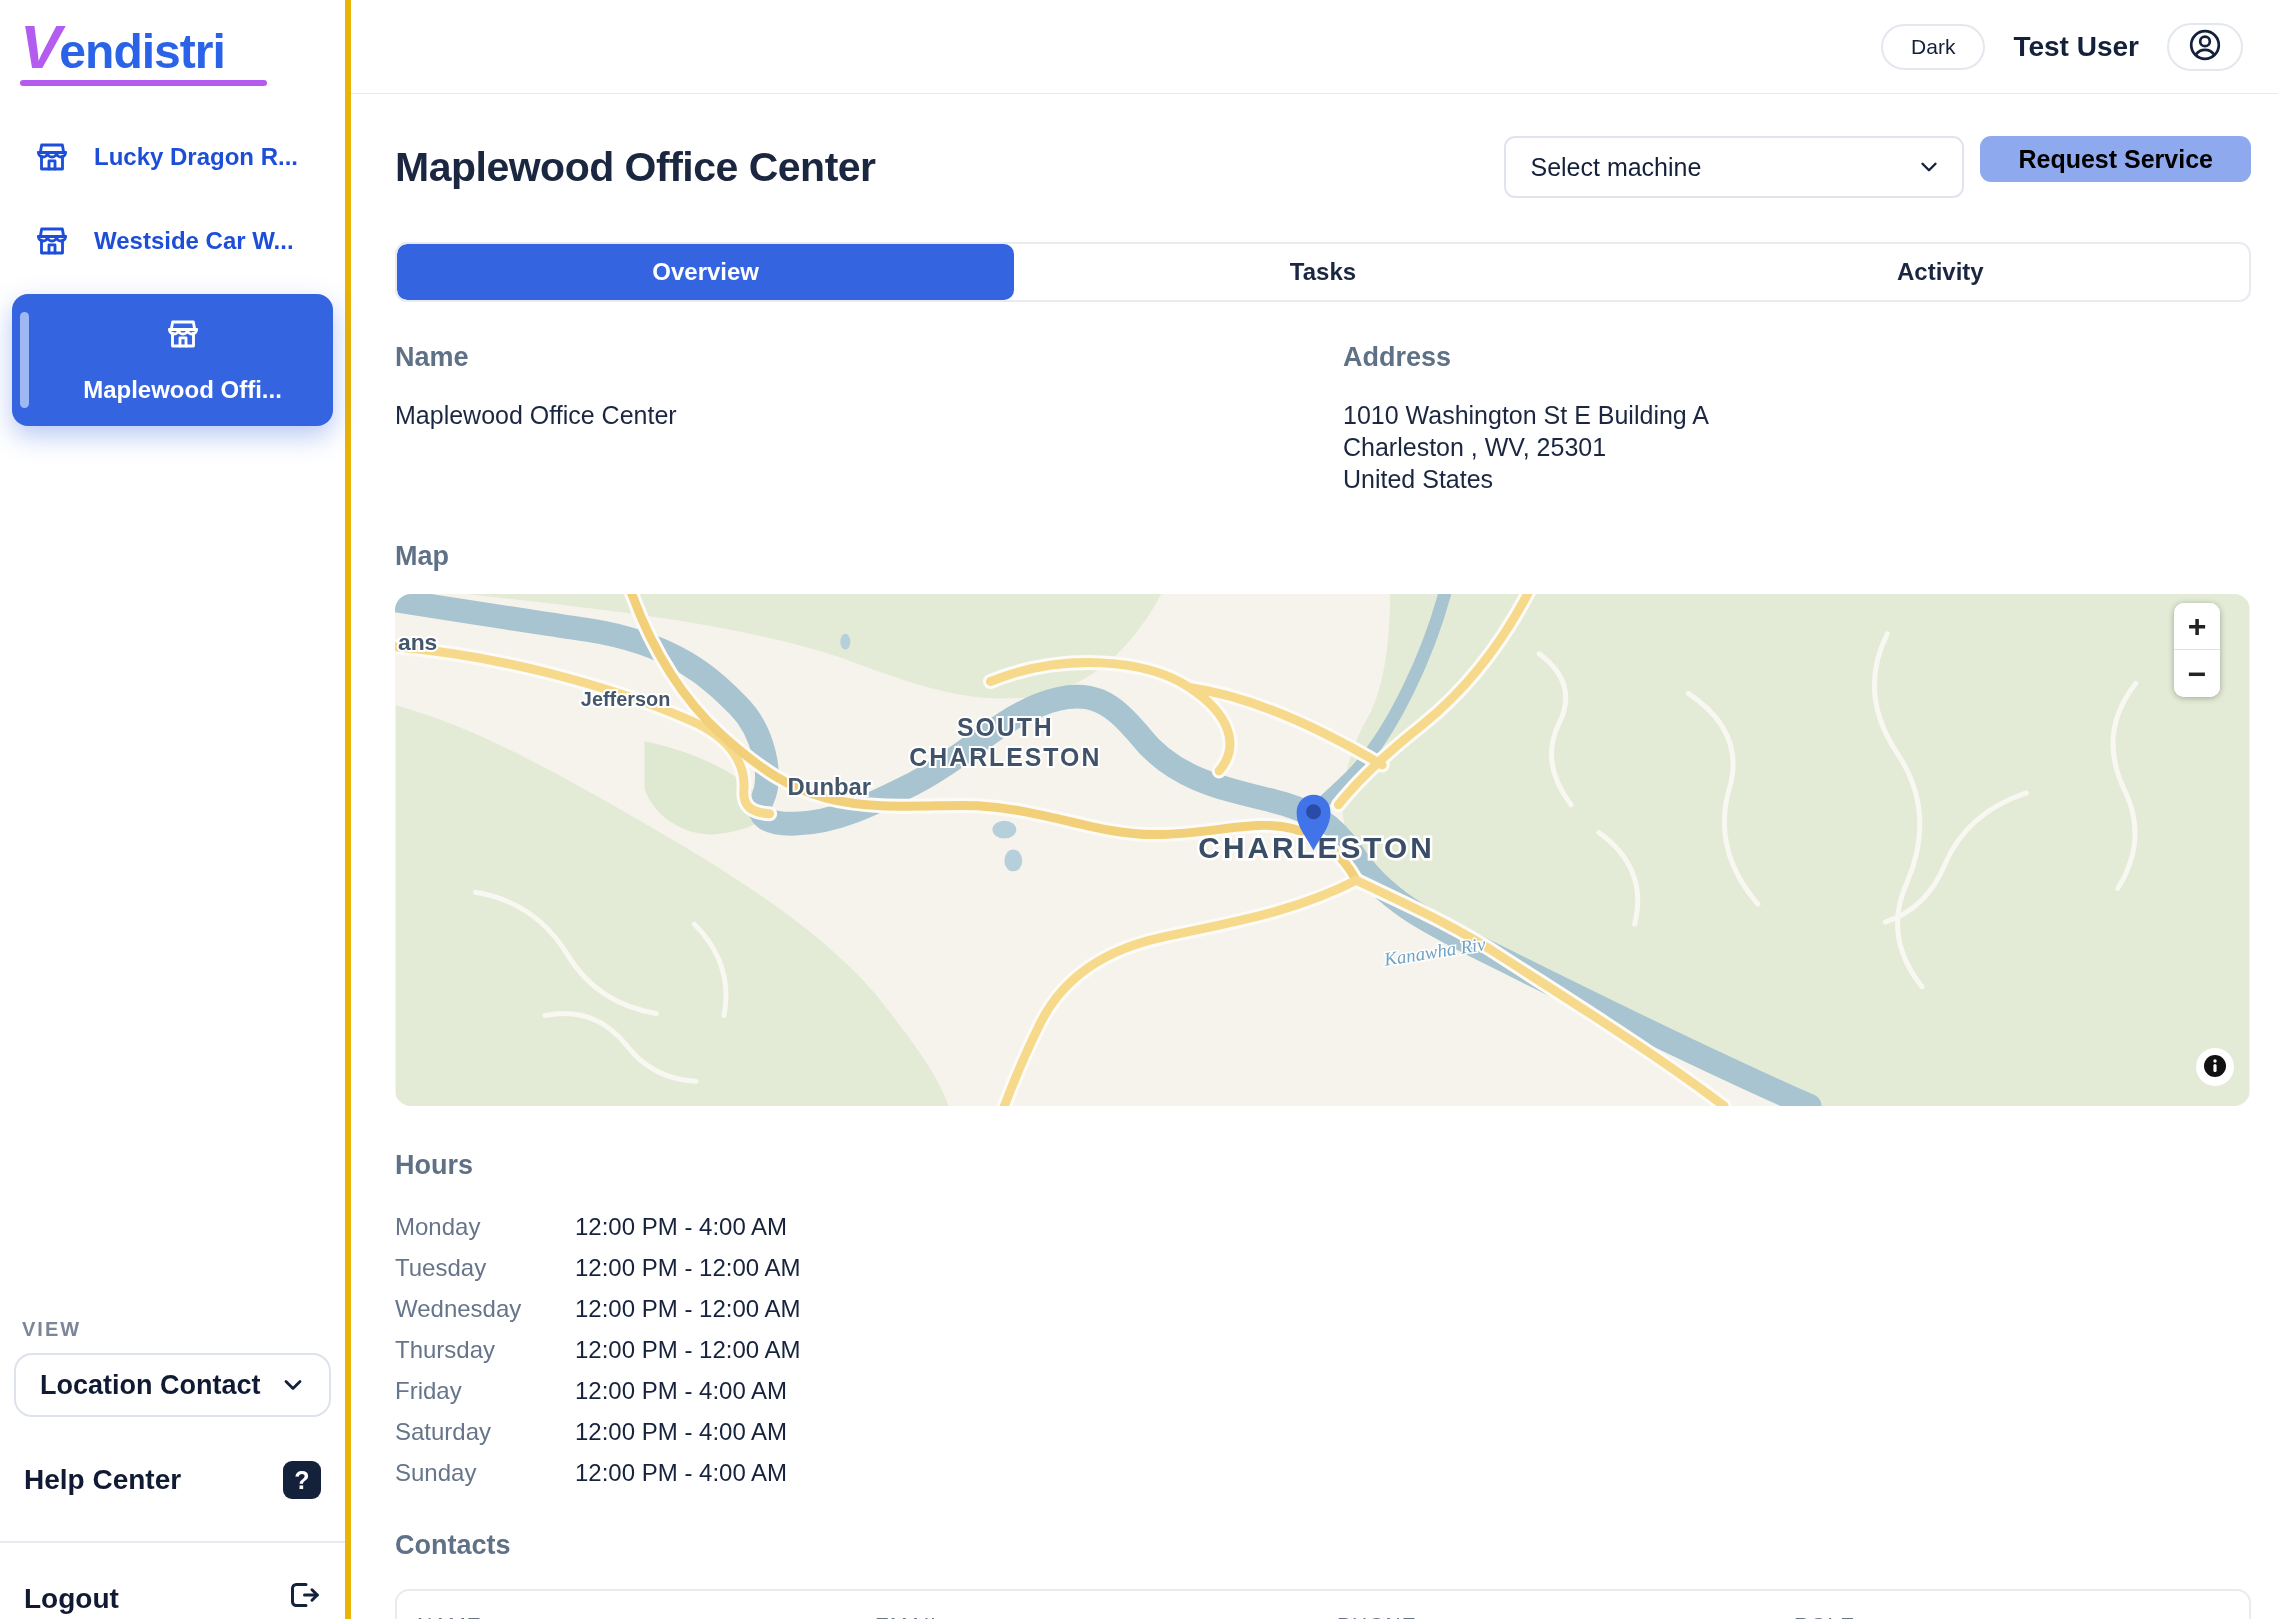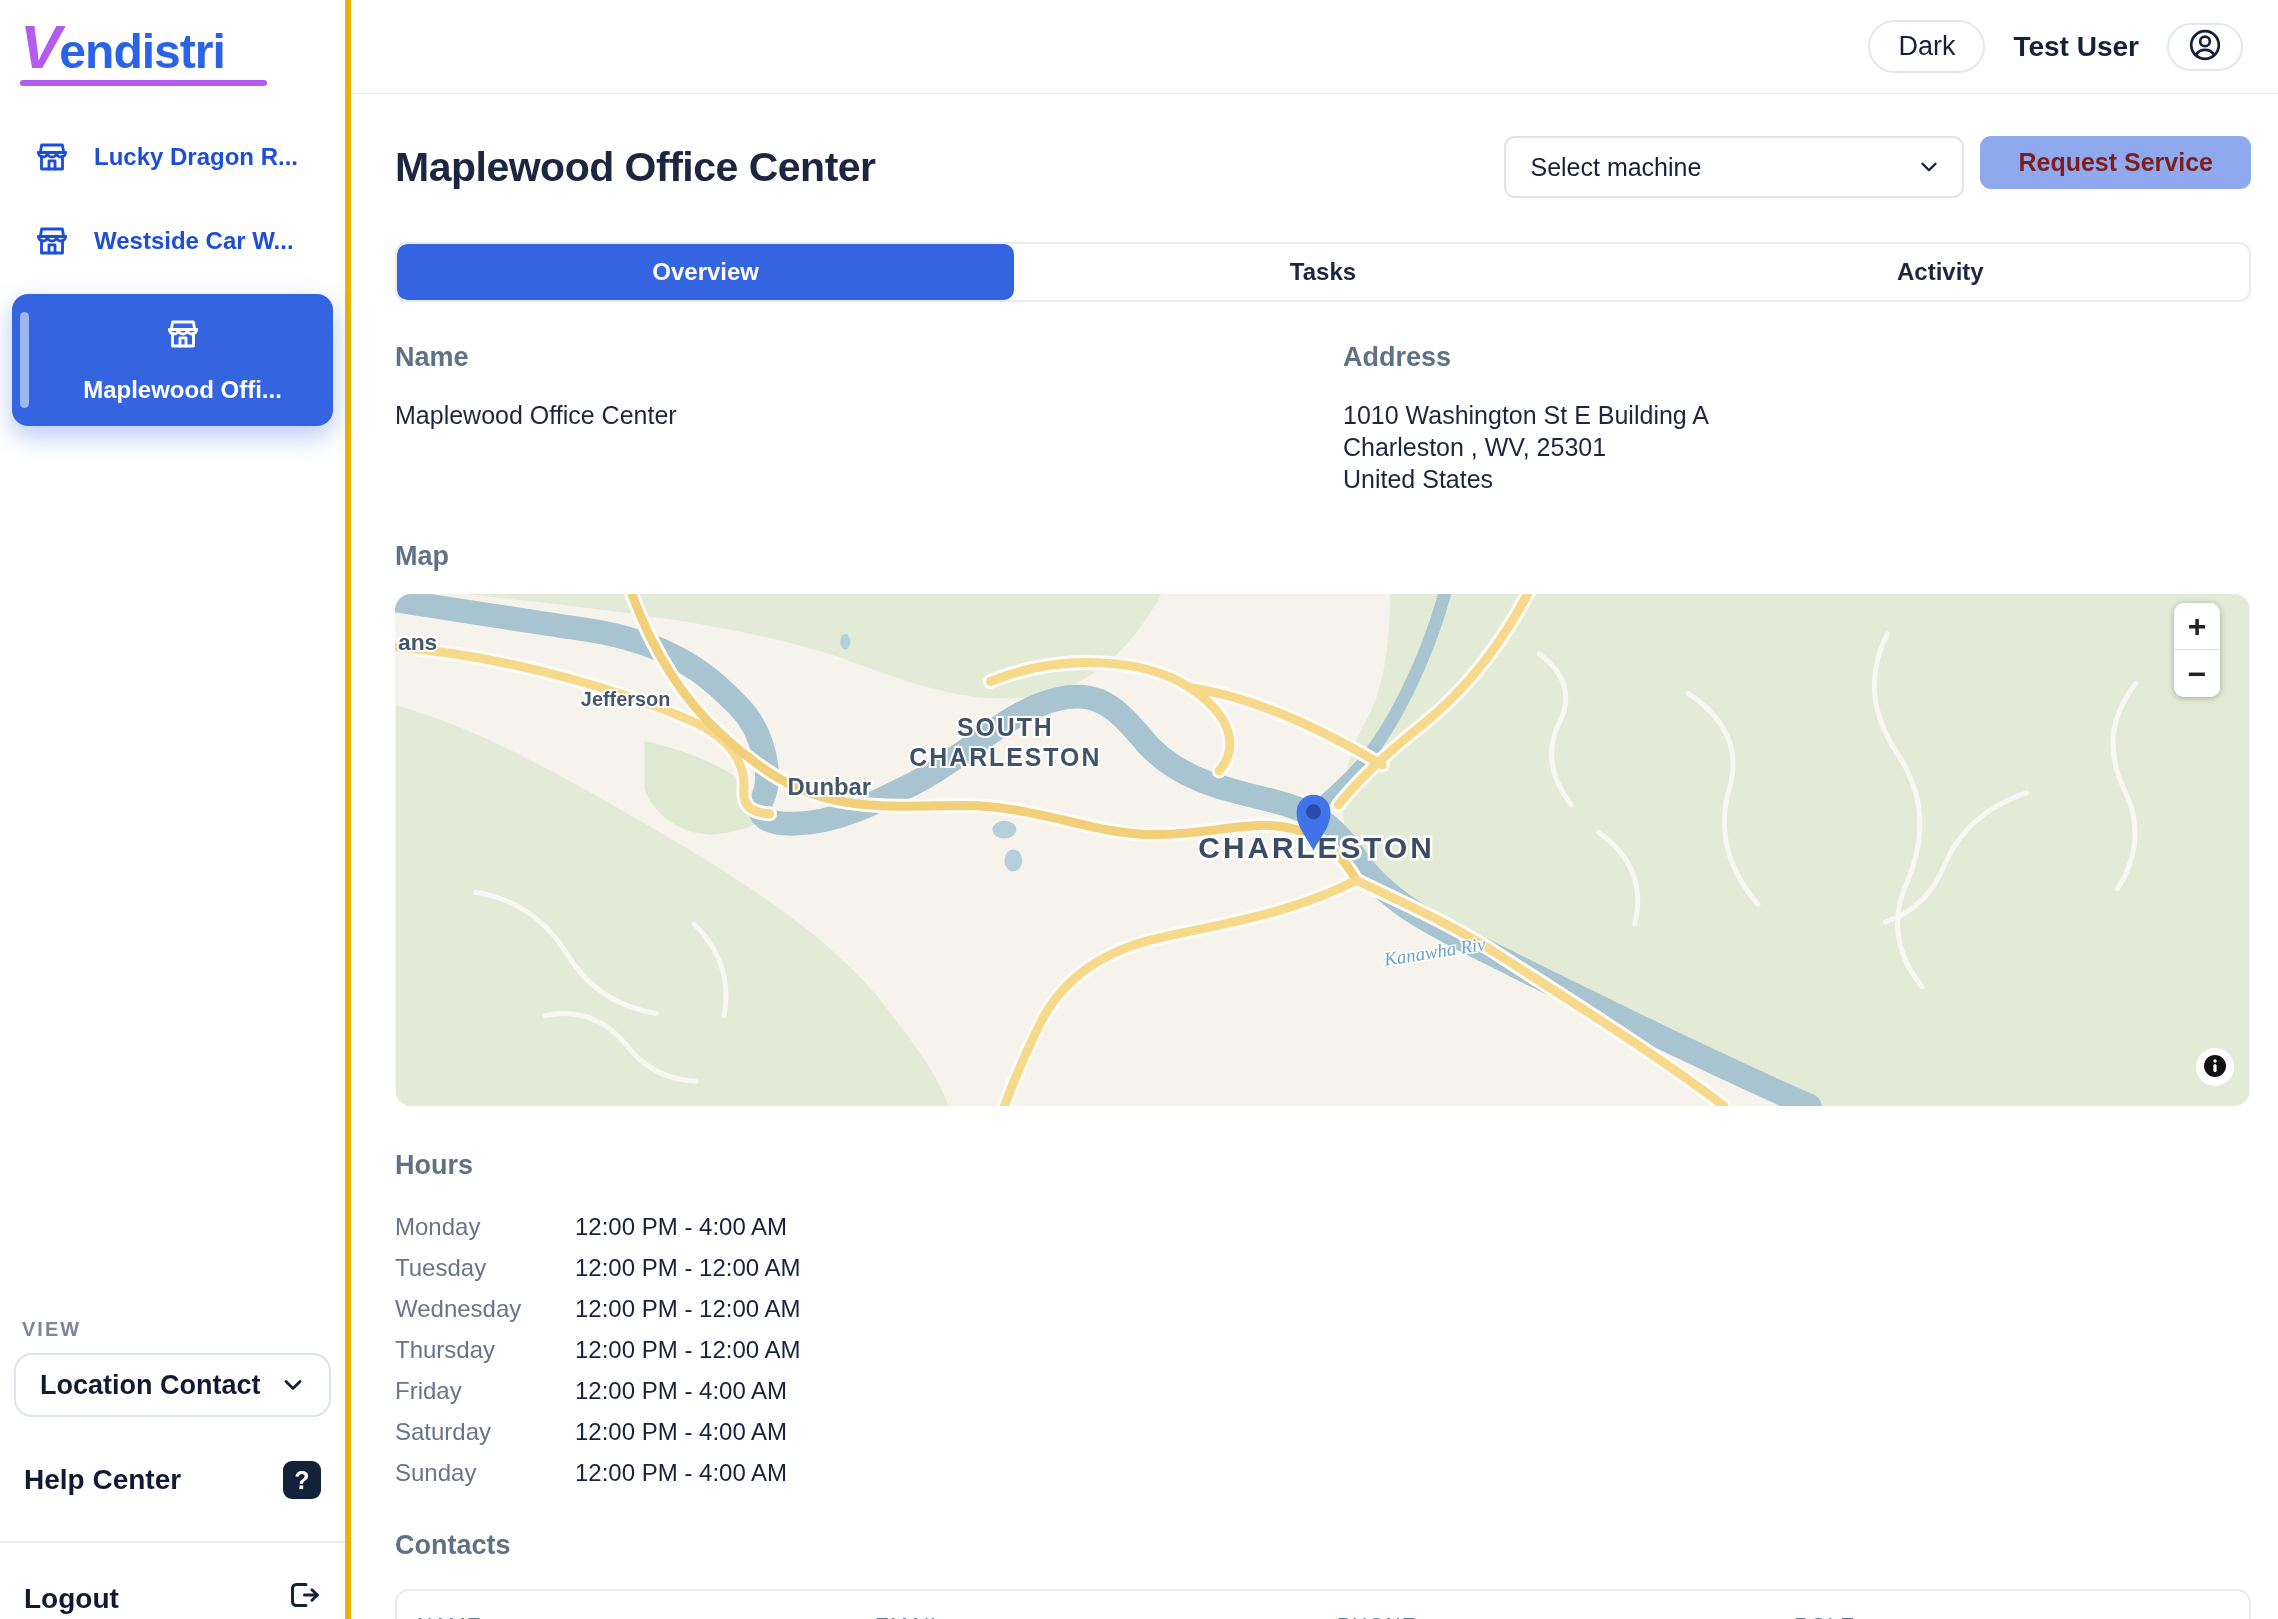--- a/index.html
+++ b/index.html
@@ -78,44 +78,44 @@
   
   .main { flex:1; display:flex; flex-direction:column; min-width:0; }
   .topbar {
     height:94px; min-height:94px;
     border-bottom:1px solid #e7eaf0;
     display:flex; align-items:center; justify-content:flex-end;
     gap:28px; padding-right:36px;
   }
   .theme-pill {
     border:2px solid #e3e8ef; border-radius:994px; background:#fff;
-    padding:9px 28px; font-size:27px; color:#14213b; cursor:pointer;
+    padding:9px 28px; font-size:21px; color:#14213b; cursor:pointer;
     font-family:inherit;
   }
   .user-name { font-size:28px; font-weight:700; color:#14213b; }
   .avatar-btn {
     width:76px; height:48px; border:2px solid #e3e8ef; border-radius:994px;
     background:#fff; display:flex; align-items:center; justify-content:center;
     cursor:pointer;
   }
   .content { padding:42px 28px 0 44px; overflow:hidden; }
 
   .title-row { display:flex; align-items:center; justify-content:space-between; }
   .page-title { font-size:41px; font-weight:700; color:#1b2740; letter-spacing:-0.5px; }
   .title-actions { display:flex; gap:16px; }
   .machine-select {
     width:460px; height:62px;
     border:2px solid #e0e5ed; border-radius:11px; background:#fff;
     display:flex; align-items:center; justify-content:space-between;
     padding:0 20px 0 24px; font-size:25px; color:#14213b; cursor:pointer;
   }
   .request-btn {
-    height:53px; padding:0 38px;
+    height:46px; padding:0 38px;
     border:none; border-radius:11px;
-    background:var(--disabled_button); color:#7f1d1d;
+    background:var(--disabled_button); color:#000000;
     font-size:25px; font-weight:700; font-family:inherit; cursor:pointer;
   }
   .tabs {
     margin-top:44px; height:60px;
     border:2px solid #e8ebf0; border-radius:12px;
     display:flex; overflow:hidden; background:#fff;
   }
   .tab {
     flex:1; display:flex; align-items:center; justify-content:center;
     font-size:24px; font-weight:600; color:#1b2740; cursor:pointer;

